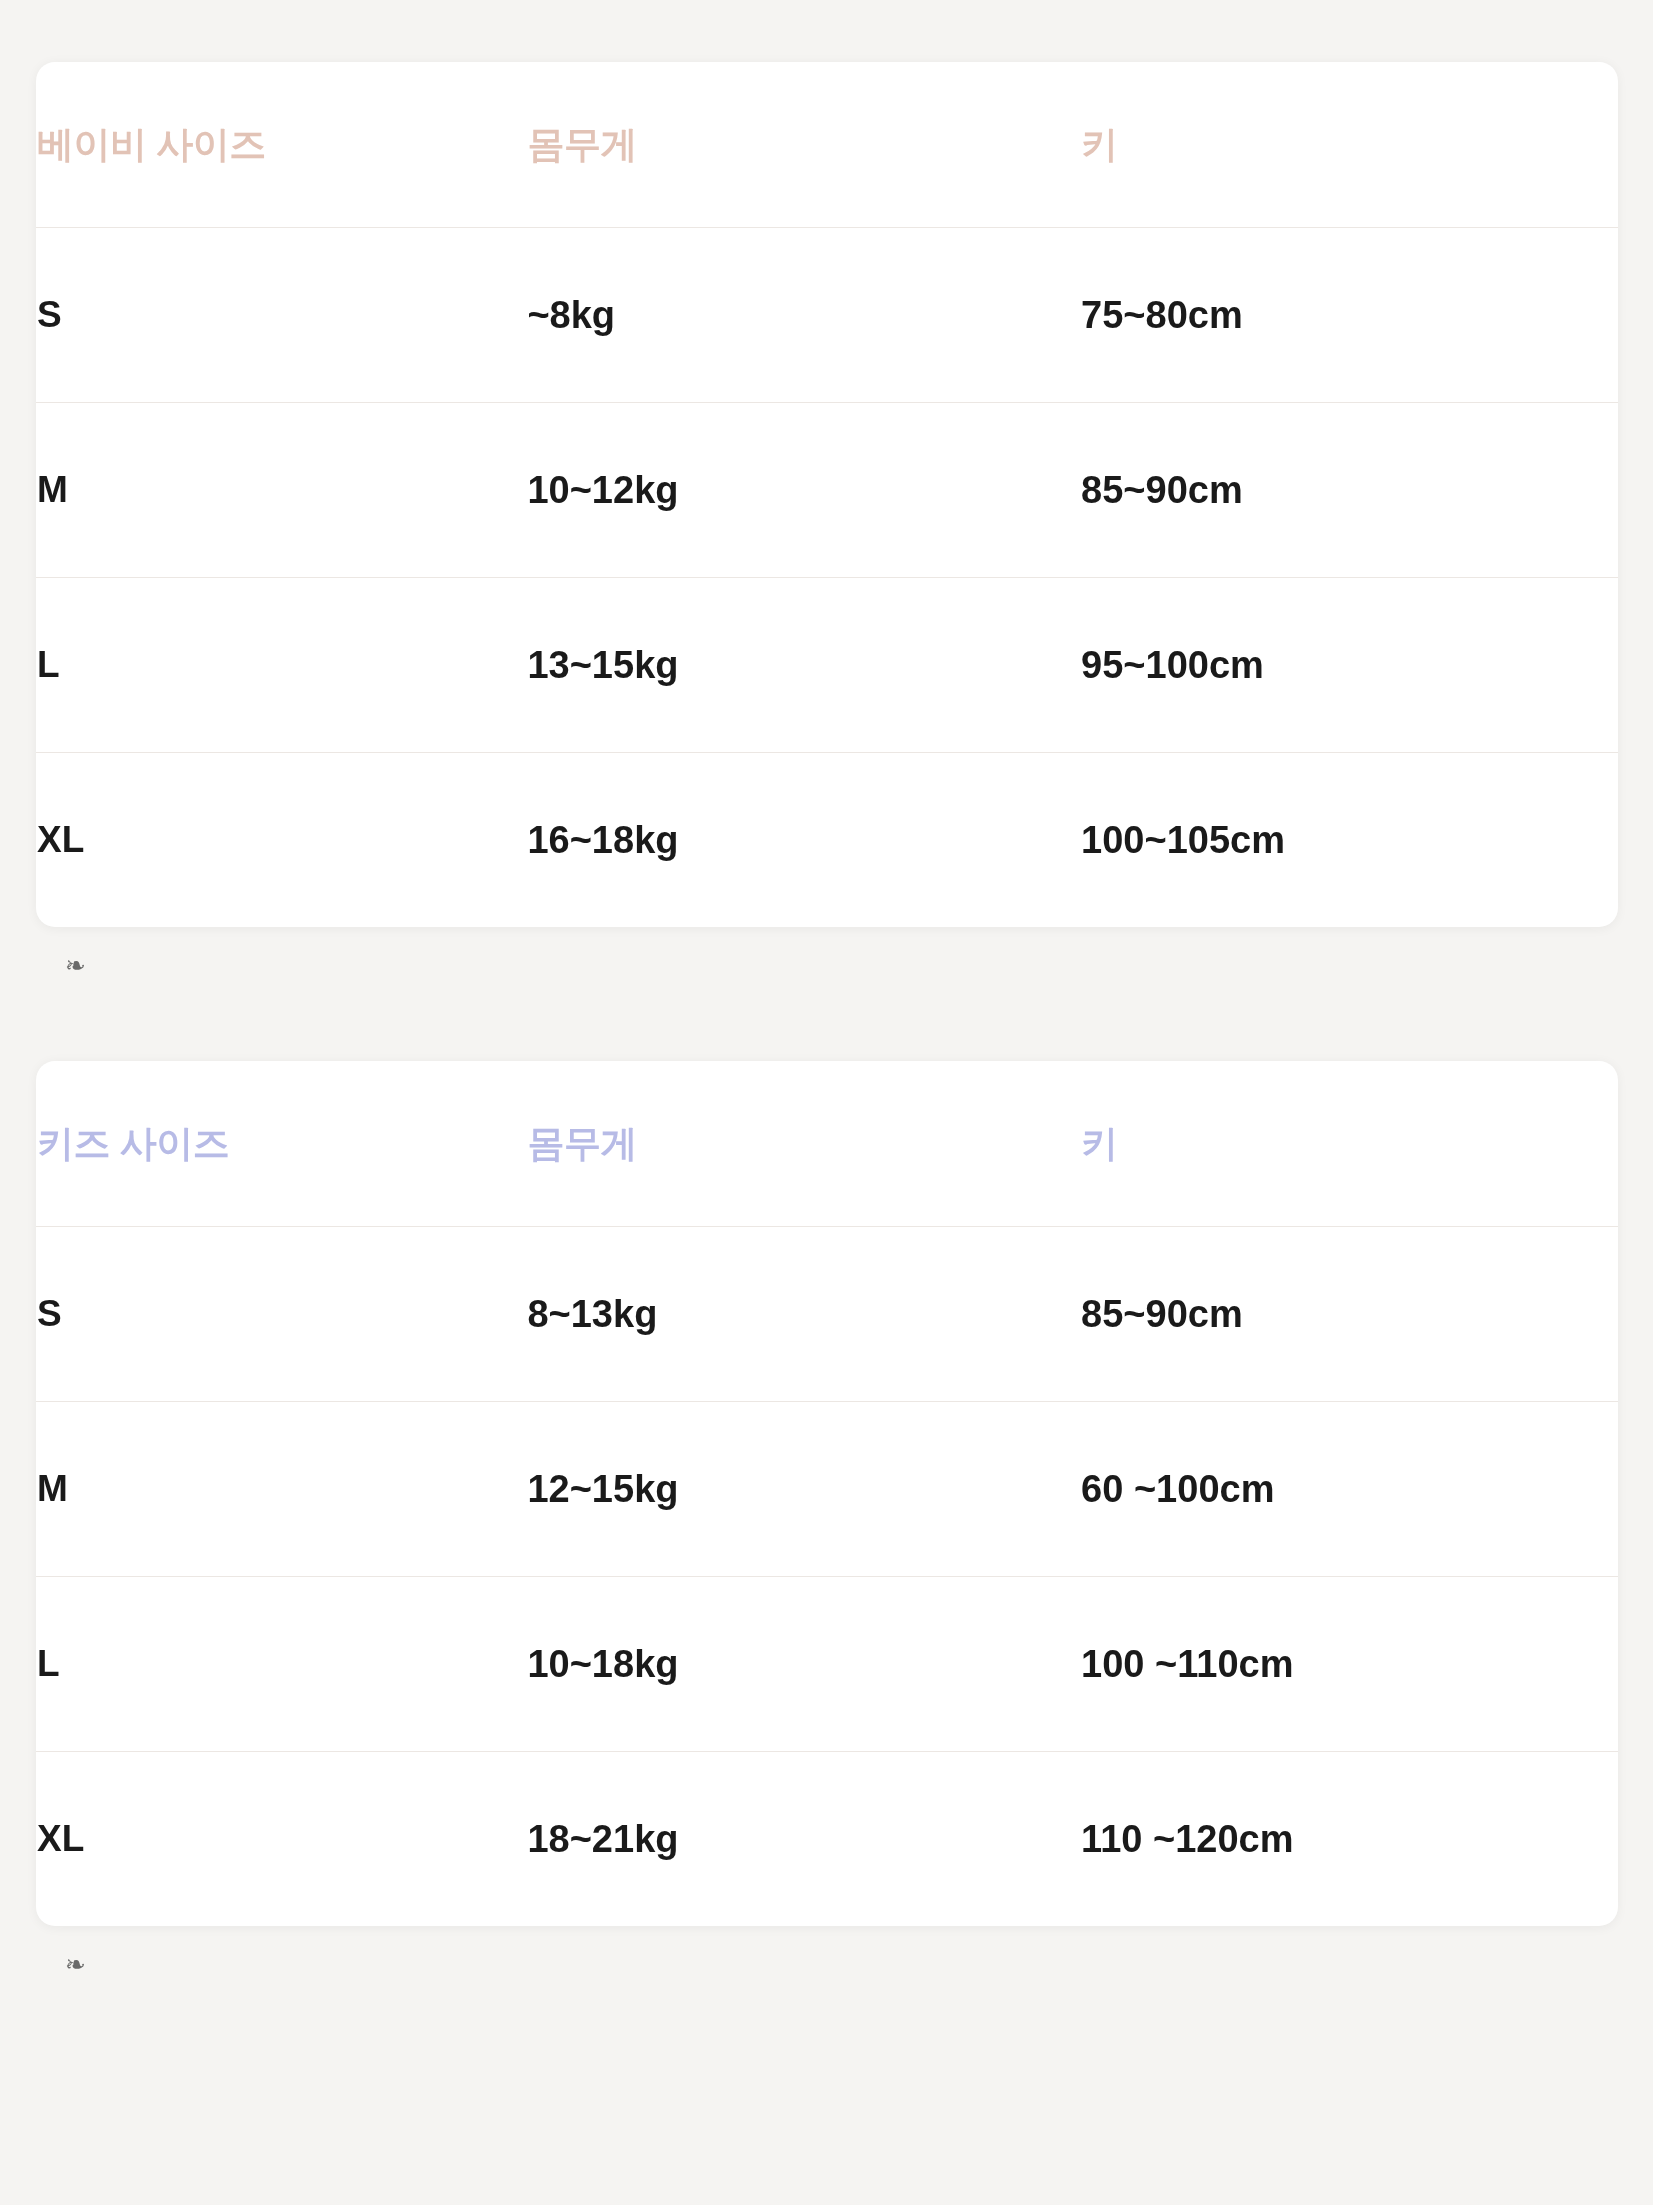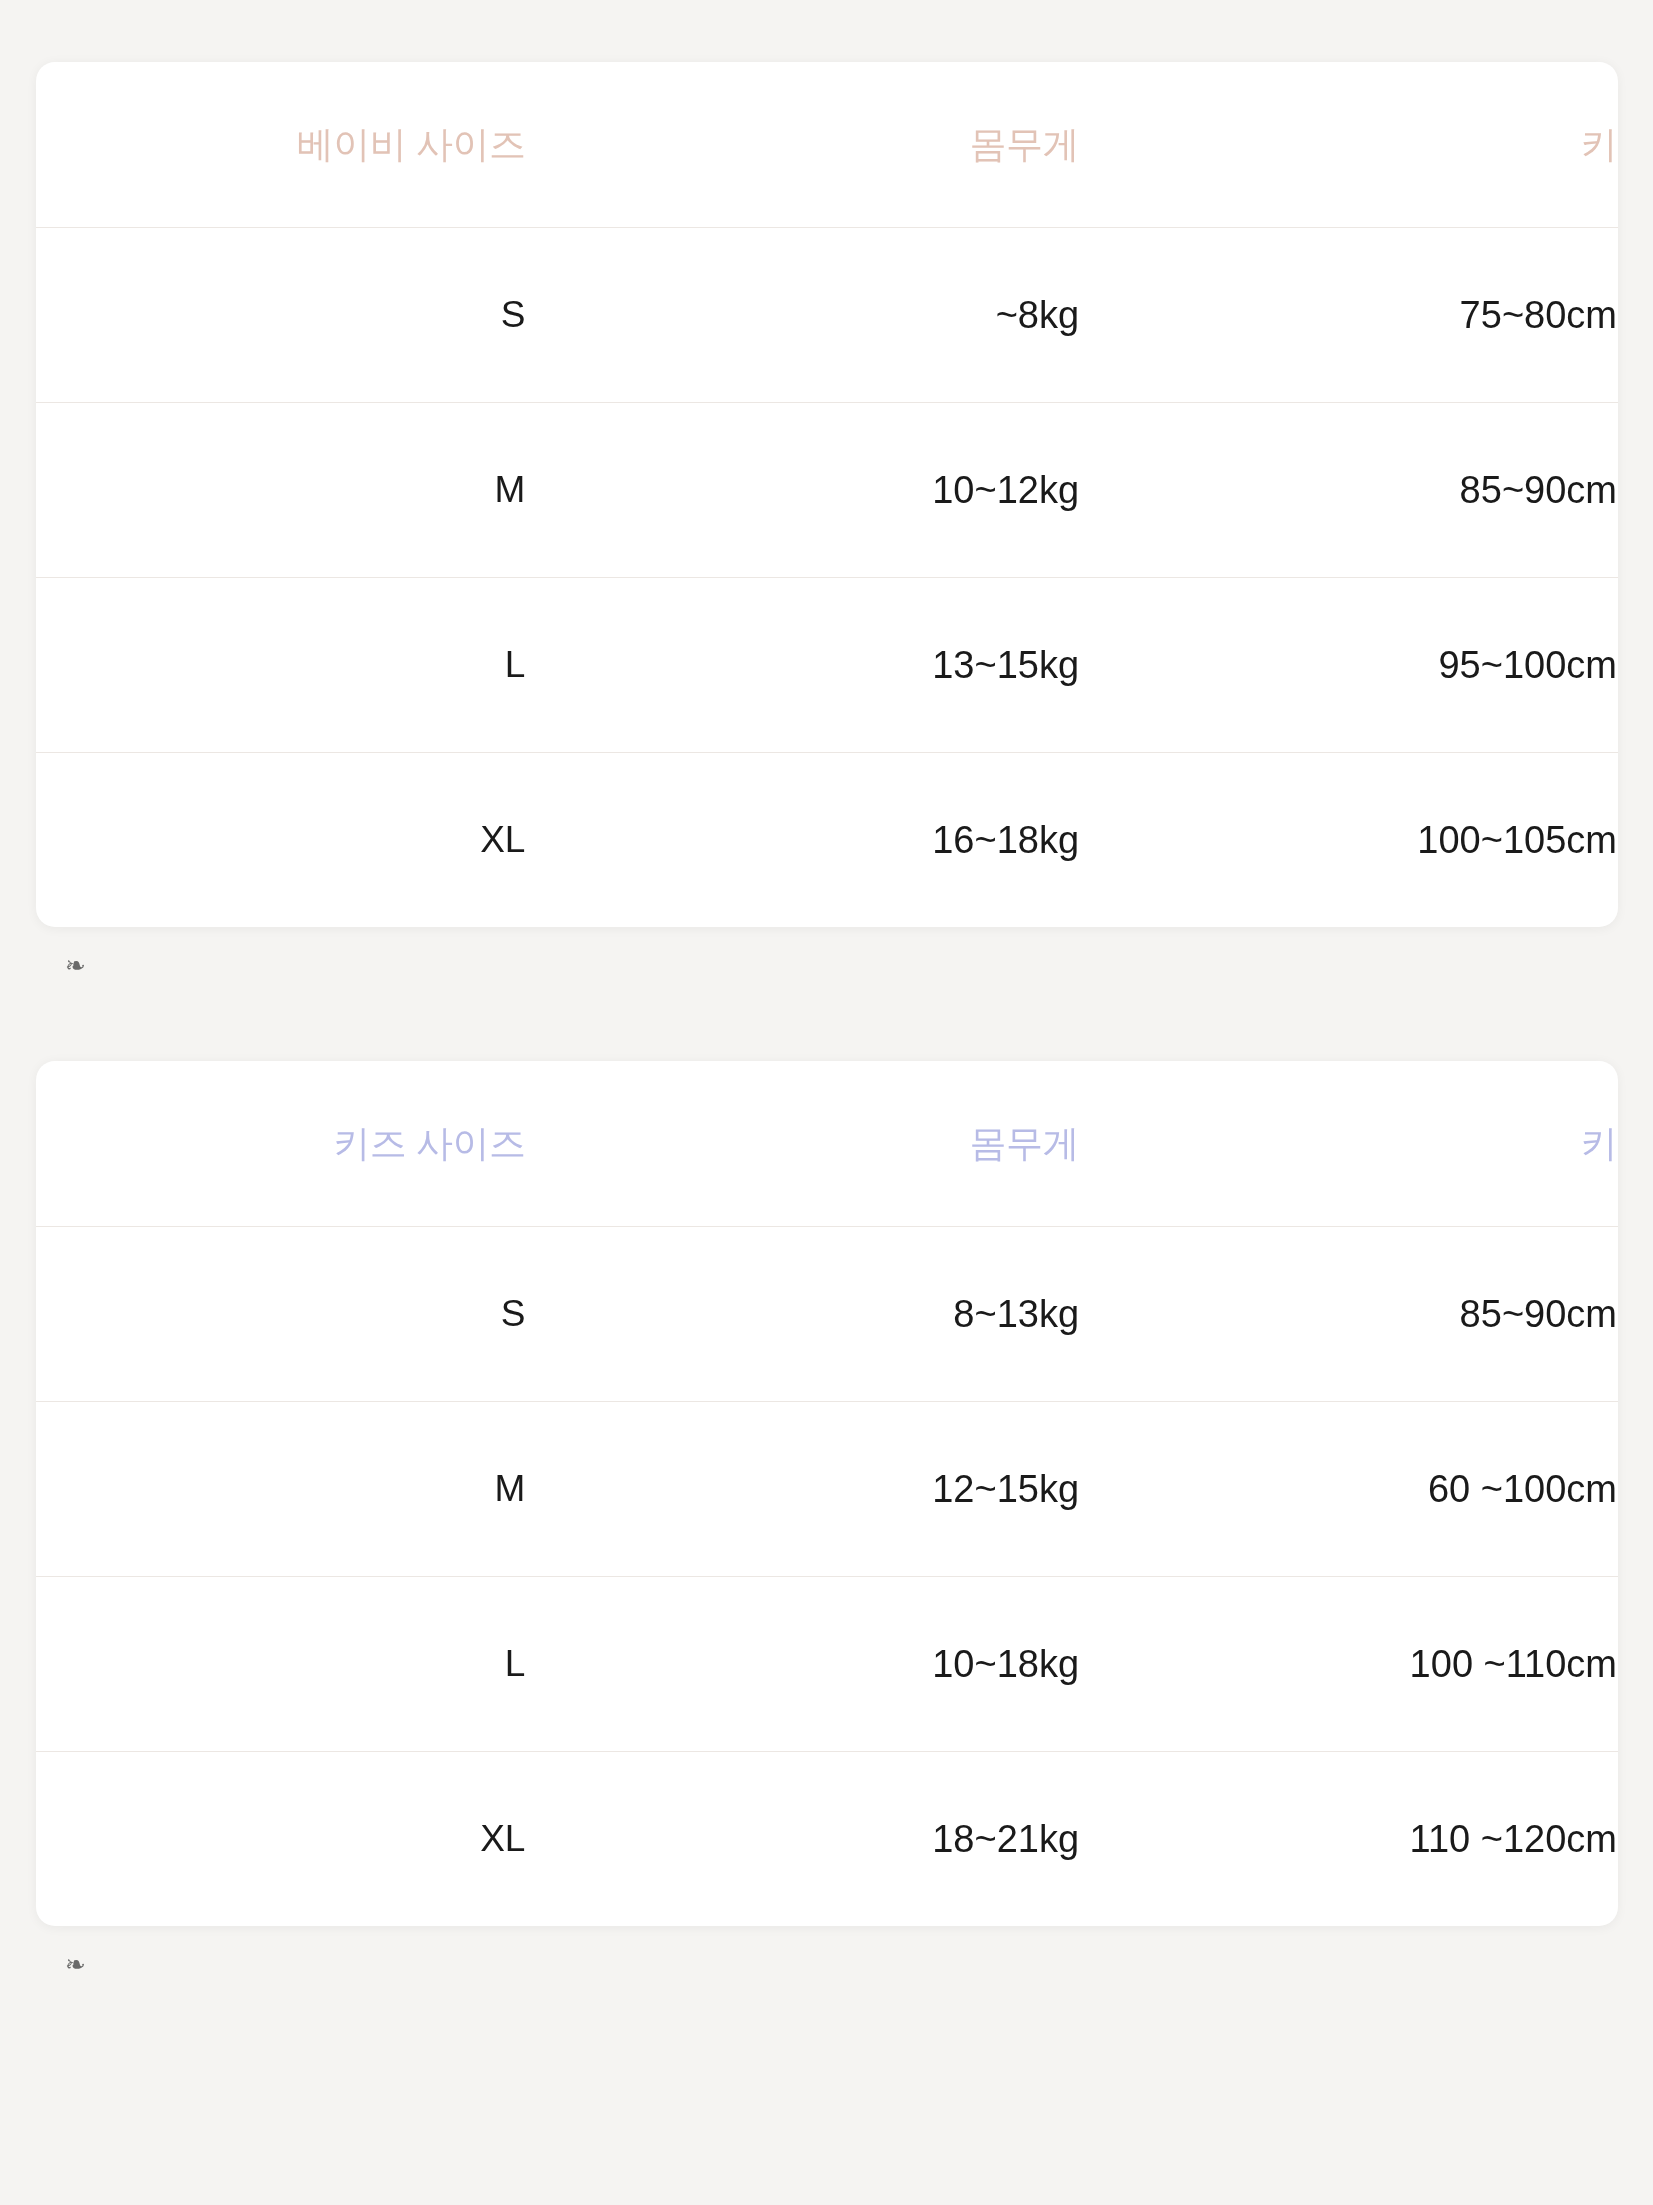--- a/index.html
+++ b/index.html
@@ -24,23 +24,23 @@
     position: relative;
   }
 
   table.size-table {
     width: 100%;
     border-collapse: collapse;
     table-layout: fixed;
   }
   table.size-table th,
   table.size-table td {
-    text-align: right;
+    text-align: left;
     vertical-align: middle;
-    font-weight: 400;
+    font-weight: 700;
   }
   table.size-table th {
     height: 163px;
     font-size: 37px;
     letter-spacing: -0.5px;
   }
   table.size-table td {
     height: 172px;
     font-size: 38px;
     color: #1a1a1a;

